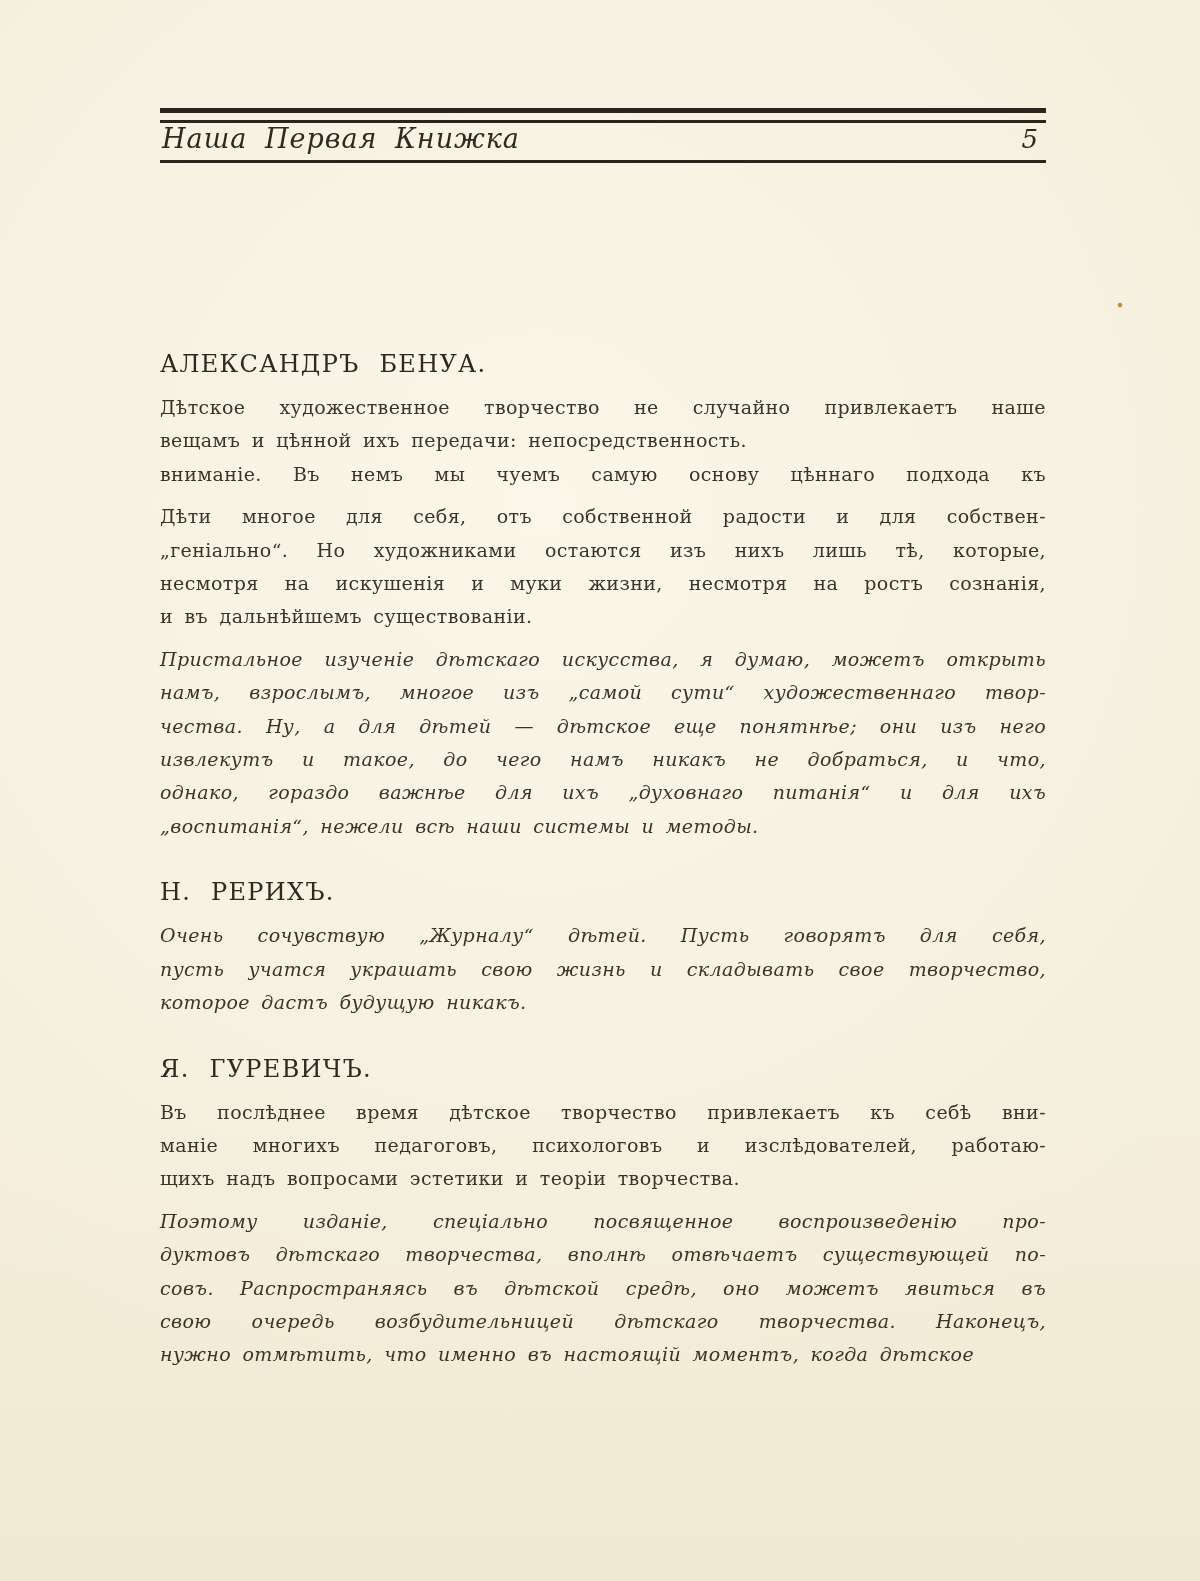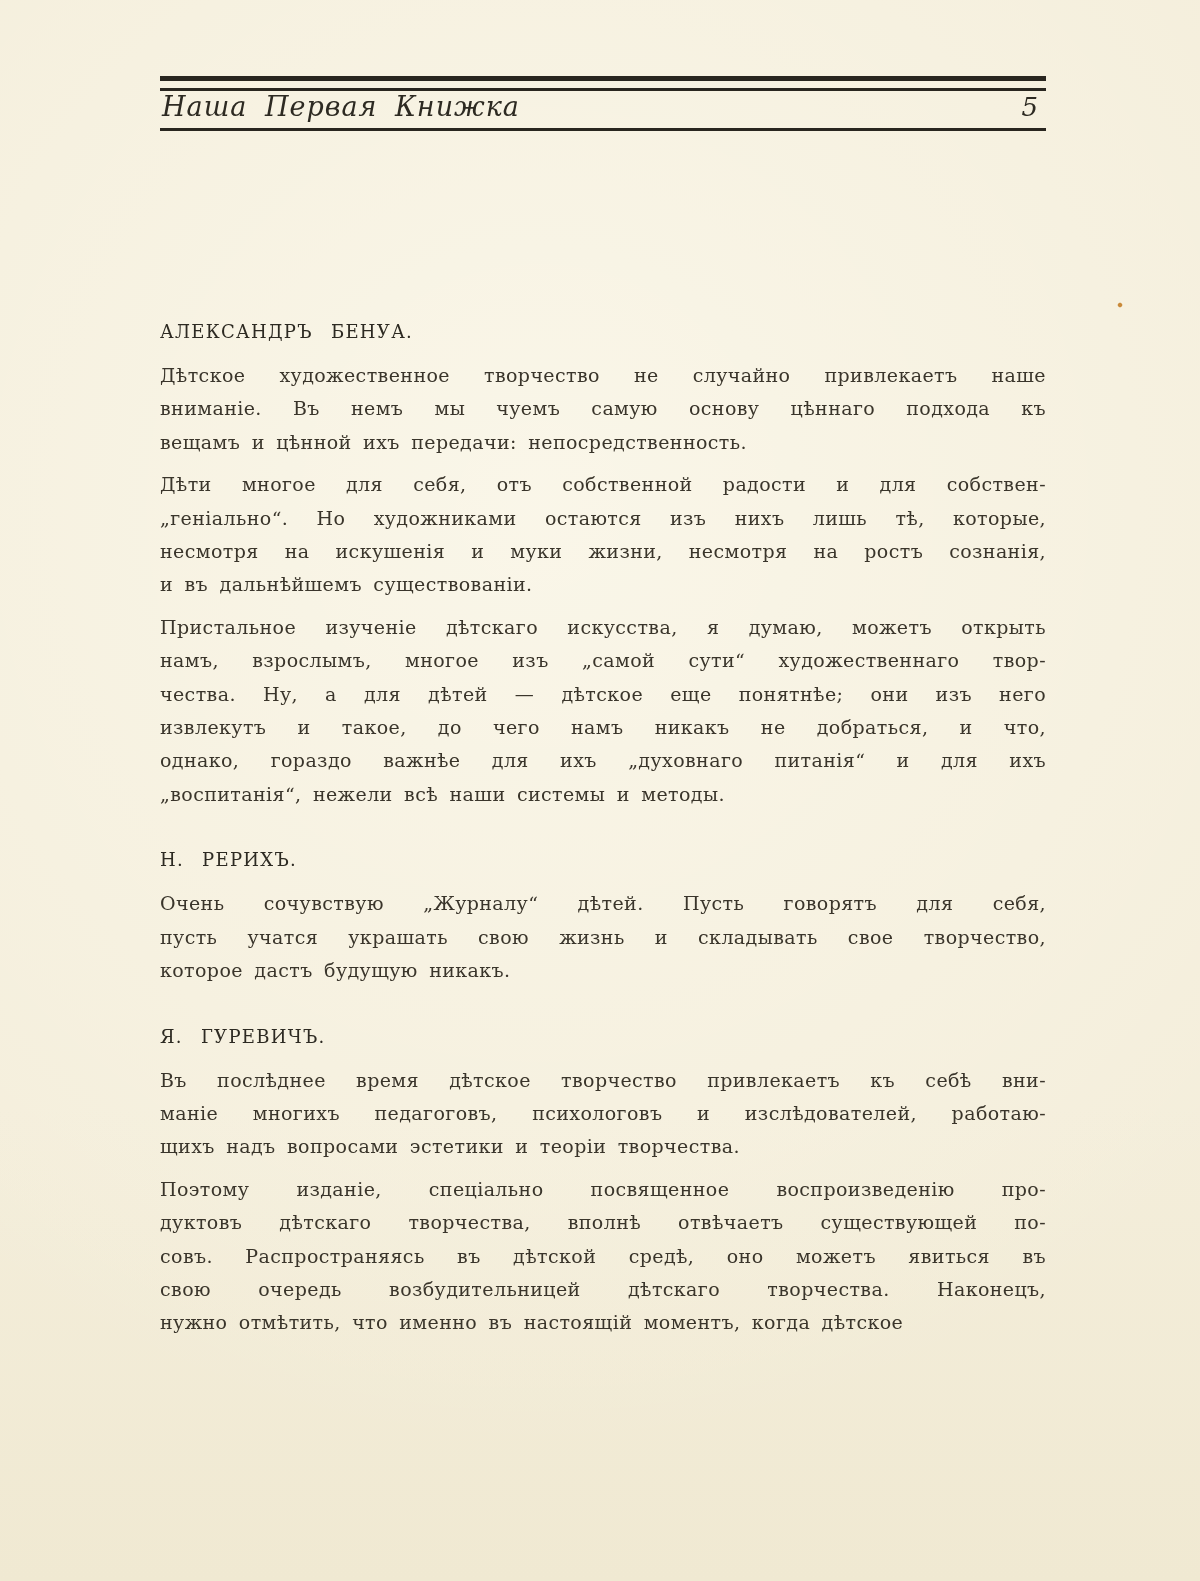--- a/index.html
+++ b/index.html
@@ -12,21 +12,21 @@
       radial-gradient(circle 3px at 1120px 305px, var(--speck, #c98a3a) 0, var(--speck, #c98a3a) 1.6px, rgba(201,138,58,0) 2.8px),
       radial-gradient(130% 100% at 45% 32%, rgba(255,253,244,0.55) 0%, rgba(244,238,219,0) 60%),
       linear-gradient(var(--paper, #f4eedb) 70%, #f0e9d2 100%);
     font-family: "DejaVu Serif", "Liberation Serif", serif;
     color: var(--ink, #3a352b);
   }
   .content {
     position: relative;
     margin-left: 160px;
     width: 886px;
-    padding-top: 76px;
+    padding-top: 108px;
   }
   .rule { background: var(--rule, #29261f); }
   .rule-a { height: 5px; }
   .rule-b { height: 3px; margin-top: 7px; }
   .rule-c { height: 3px; }
   .header-row {
     display: flex;
     justify-content: space-between;
     align-items: baseline;
     height: 37px;
@@ -42,37 +42,37 @@
   .page-number {
     font-style: italic;
     font-size: 26px;
     color: var(--ink-dark, #2d2a22);
     padding-right: 6px;
   }
   main { display: block; margin-top: 186px; }
   .section { display: block; }
   .section + .section { margin-top: 34px; }
   .section-heading {
-    font-size: 18px;
+    font-size: 24px;
     font-weight: normal;
     line-height: 30px;
     letter-spacing: 1.3px;
     word-spacing: 11px;
     margin: 0 0 12px 0;
     color: var(--ink-dark, #2d2a22);
   }
   .section-subheading {
     font-size: 15px;
     line-height: 24px;
     letter-spacing: 0.4px;
     word-spacing: 4px;
     margin: 0 0 12px 0;
   }
   .paragraph { margin: 0 0 9px 0; }
-  .paragraph:last-child { margin-bottom: 0; }
+  .paragraph:last-child { margin-bottom: 0; font-style: italic; }
   .line {
     font-size: 19px;
     line-height: 33.4px;
     letter-spacing: 0.4px;
     word-spacing: 5px;
     text-align: justify;
     text-align-last: justify;
   }
   .line.last { text-align-last: left; }
 </style>
@@ -88,22 +88,22 @@
       <span class="page-number">5</span>
     </div>
     <div class="rule rule-c"></div>
   </header>
 
   <main id="sections">
       <section class="section">
         <h2 class="section-heading">АЛЕКСАНДРЪ БЕНУА.</h2>
         <div class="paragraph">
           <div class="line">Дѣтское художественное творчество не случайно привлекаетъ наше</div>
+          <div class="line last">вещамъ и цѣнной ихъ передачи: непосредственность.</div>
           <div class="line">вниманіе. Въ немъ мы чуемъ самую основу цѣннаго подхода къ</div>
-          <div class="line last">вещамъ и цѣнной ихъ передачи: непосредственность.</div>
         </div>
         <div class="paragraph">
           <div class="line">Дѣти многое для себя, отъ собственной радости и для собствен-</div>
           <div class="line">„геніально“. Но художниками остаются изъ нихъ лишь тѣ, которые,</div>
           <div class="line">несмотря на искушенія и муки жизни, несмотря на ростъ сознанія,</div>
           <div class="line last">и въ дальнѣйшемъ существованіи.</div>
         </div>
         <div class="paragraph">
           <div class="line">Пристальное изученіе дѣтскаго искусства, я думаю, можетъ открыть</div>
           <div class="line">намъ, взрослымъ, многое изъ „самой сути“ художественнаго твор-</div>

